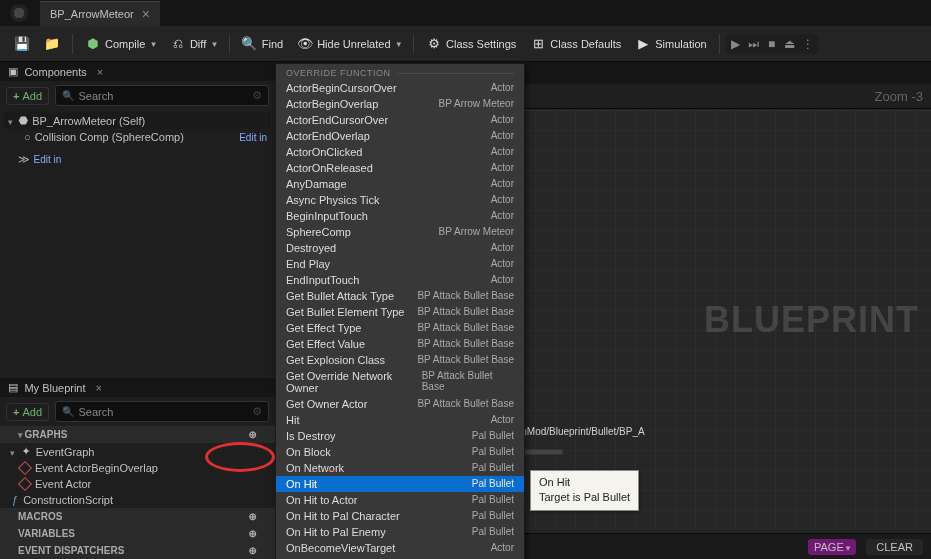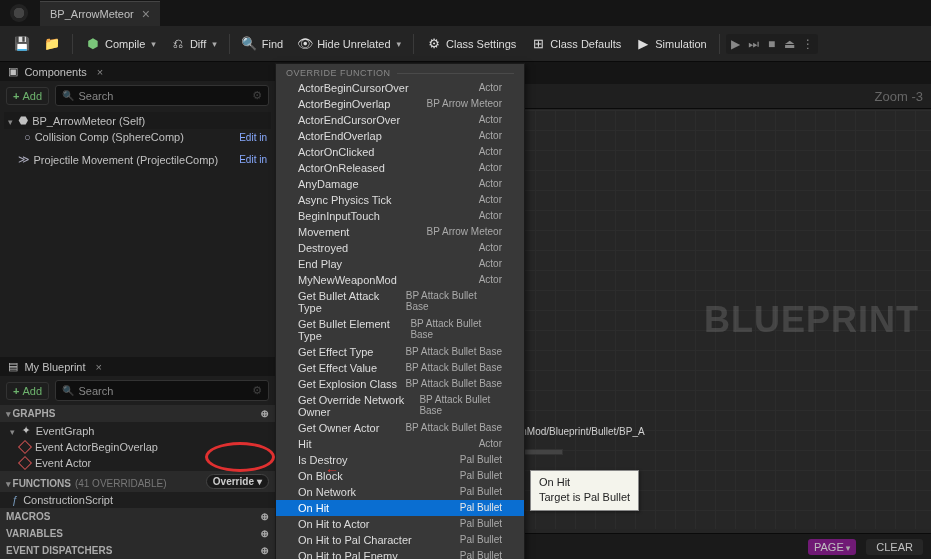--- a/index.html
+++ b/index.html
@@ -39,32 +39,32 @@
 
 .tree { padding: 2px 4px; }
 .tree-row { display: flex; align-items: center; padding: 2px 4px; gap: 4px; font-size: 11px; }
 .tree-row.sel { background: #1a1a1a; }
 .tree-row .name { flex: 1; }
 .tree-row .rgt { color: #8af; font-size: 10px; }
 .disc::before { content: "▾"; font-size: 9px; color: #888; margin-right: 2px; }
 
 .spacer-flex { flex: 1; min-height: 60px; }
 
-.sect-hdr { background: #2a2a2a; padding: 3px 6px; font-size: 10px; color: #aaa; font-weight: bold; display: flex; align-items: flex-end; }
+.sect-hdr { background: #2a2a2a; padding: 3px 18px; font-size: 10px; color: #aaa; font-weight: bold; display: flex; align-items: flex-start; }
 .sect-hdr .rgt-btn { margin-left: auto; }
 .ovr-btn { background: #1a1a1a; border: 1px solid #444; padding: 1px 6px; border-radius: 8px; font-size: 10px; display: flex; align-items: center; gap: 3px; color: #ccc; }
 
 .grf-row { display: flex; align-items: center; gap: 5px; padding: 2px 8px 2px 20px; font-size: 11px; }
 .diamond { width: 10px; height: 10px; transform: rotate(45deg); border: 1px solid #c85050; background: #1e1e1e; }
 
 
 .override-menu { position: absolute; left: 275px; top: 63px; width: 250px; background: #383838; border: 1px solid #1a1a1a; box-shadow: 2px 2px 6px rgba(0,0,0,0.5); z-index: 50; }
 .ovm-hdr { font-size: 9px; color: #888; letter-spacing: 0.5px; padding: 4px 10px 2px; display: flex; align-items: center; gap: 6px;}
 .ovm-hdr .line { flex:1; height:1px; background:#4a4a4a; }
-.ovm-row { display: flex; padding: 2px 22px; font-size: 11px; color: #ddd; }
+.ovm-row { display: flex; padding: 2px 10px; font-size: 11px; color: #ddd; }
 .ovm-row.sel { background: #0a6ed1; color: #fff; }
 .ovm-row .r { margin-left: auto; color: #aaa; font-size: 10px; }
 .ovm-row.sel .r { color: #e8e8e8; }
 
 
 .tabs { display: flex; background: #151515; height: 22px; align-items: center; }
 .tab { padding: 3px 10px; background: #2a2a2a; font-size: 11px; display: flex; align-items: center; gap: 6px; }
 .tab .x { color: #888; }
 .crumb { display: flex; align-items: center; padding: 4px 8px; background: #1f1f1f; font-size: 12px; gap: 6px; border-bottom: 1px solid #0a0a0a; }
 .crumb strong { font-size: 14px; font-weight: 600; color: #e0e0e0; }
@@ -171,21 +171,20 @@
           <span class="name">BP_ArrowMeteor (Self)</span>
         </div>
       <div class="tree-row" style="padding-left:20px">
           <span style="color:#aab">○</span>
           <span class="name">Collision Comp (SphereComp)</span>
           <span class="rgt">Edit in</span>
         </div>
       <div class="tree-row" style="height:6px"></div>
       <div class="tree-row" style="padding-left:14px">
           <span style="color:#aab">≫</span>
-          <span class="name">Projectile Movement (ProjectileComp)</span>
           <span class="rgt">Edit in</span>
         </div>
     </div>
 
     <div class="spacer-flex"></div>
 
     <div class="panel-hdr">
       <span>▤</span>
       <span>My Blueprint</span>
       <span class="x">×</span>
@@ -212,31 +211,20 @@
       </div>
     <div class="grf-row">
         <span class="diamond"></span>
         <span>Event ActorBeginOverlap</span>
       </div>
     <div class="grf-row">
         <span class="diamond"></span>
         <span>Event Actor</span>
       </div>
 
-    <div class="sect-hdr">
-      <span class="disc"></span>
-        <span>FUNCTIONS</span>
-      <span style="color:#777;font-weight:normal;margin-left:4px">(41 OVERRIDABLE)</span>
-      <span class="rgt-btn" style="margin-left:auto">
-        <span class="ovr-btn">
-            <span>Override</span>
-            <span>▾</span>
-          </span>
-      </span>
-    </div>
     <div class="grf-row" style="padding-left:12px">
         <span style="color:#79b">ƒ</span>
         <span>ConstructionScript</span>
       </div>
 
     <div class="sect-hdr">
         <span>MACROS</span>
         <span class="rgt-btn" style="margin-left:auto">⊕</span>
       </div>
     <div class="sect-hdr">
@@ -312,33 +300,33 @@
       </div>
       <div class="ovm-row">
         <span>Async Physics Tick</span>
         <span class="r">Actor</span>
       </div>
       <div class="ovm-row">
         <span>BeginInputTouch</span>
         <span class="r">Actor</span>
       </div>
       <div class="ovm-row">
-        <span>Movement</span>
+        <span>SphereComp</span>
         <span class="r">BP Arrow Meteor</span>
       </div>
       <div class="ovm-row">
         <span>Destroyed</span>
         <span class="r">Actor</span>
       </div>
       <div class="ovm-row">
         <span>End Play</span>
         <span class="r">Actor</span>
       </div>
       <div class="ovm-row">
-        <span>MyNewWeaponMod</span>
+        <span>EndInputTouch</span>
         <span class="r">Actor</span>
       </div>
       <div class="ovm-row">
         <span>Get Bullet Attack Type</span>
         <span class="r">BP Attack Bullet Base</span>
       </div>
       <div class="ovm-row">
         <span>Get Bullet Element Type</span>
         <span class="r">BP Attack Bullet Base</span>
       </div>

